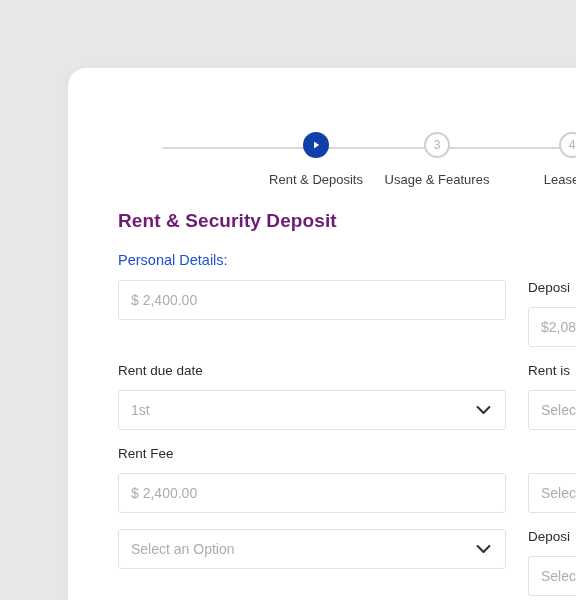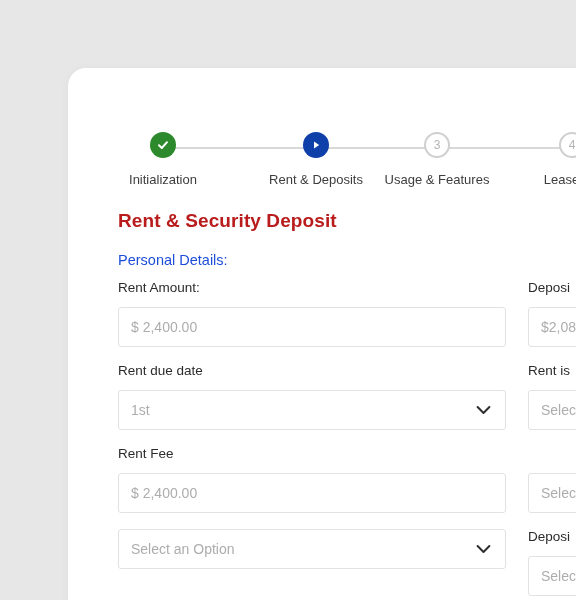--- a/index.html
+++ b/index.html
@@ -76,21 +76,21 @@
     color:#3d3d3d;
     white-space:nowrap;
   }
 
   
   .section-title {
     position:absolute;
     left:50px; top:142px;
     font-size:19px;
     font-weight:bold;
-    color:#b91c1c;
+    color:#701a75;
     letter-spacing:0.1px;
   }
   .section-sub {
     position:absolute;
     left:50px; top:184px;
     font-size:14.5px;
     color:#1d4ed8;
   }
 
   .form {
@@ -142,28 +142,20 @@
 </head>
 <body>
 
 <div id="app">
 
   <div class="card">
 
     <div class="stepper">
       <div class="step-track"></div>
 
-      <div class="step step-1">
-        <div class="circle done">
-          <svg width="14" height="14" viewBox="0 0 14 14">
-            <path d="M3 7.2 L5.8 10 L11 4.2" fill="none" stroke="#fff" stroke-width="2" stroke-linecap="round" stroke-linejoin="round"></path>
-          </svg>
-        </div>
-        <div class="step-label">Initialization</div>
-      </div>
 
       <div class="step step-2">
         <div class="circle active">
           <svg width="12" height="12" viewBox="0 0 12 12">
             <path d="M4 2.6 L9.2 6 L4 9.4 Z" fill="#ffffff"></path>
           </svg>
         </div>
         <div class="step-label">Rent &amp; Deposits</div>
       </div>
 
@@ -182,21 +174,20 @@
       </div>
     </div>
 
     <div class="section-title">Rent &amp; Security Deposit</div>
     <div class="section-sub">Personal Details:</div>
 
     <div class="form">
 
       <div class="row">
         <div class="col">
-          <div class="field-label">Rent Amount:</div>
           <div class="control">
             <span class="ph">$ 2,400.00</span>
           </div>
         </div>
         <div class="col">
           <div class="field-label">Deposi</div>
           <div class="control">
             <span class="ph">$2,08</span>
           </div>
         </div>

